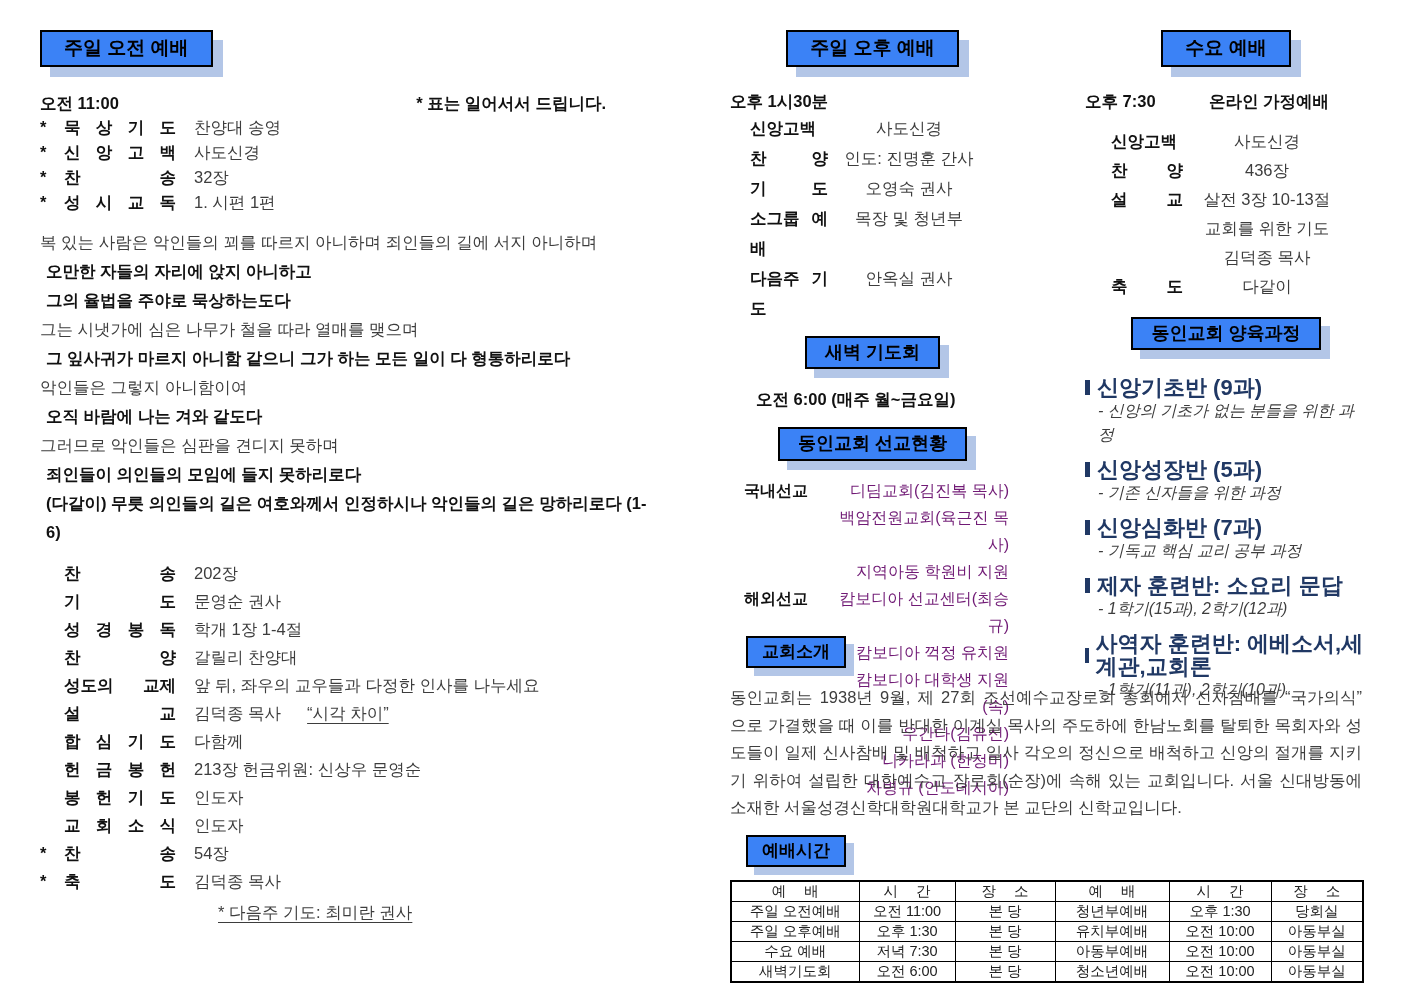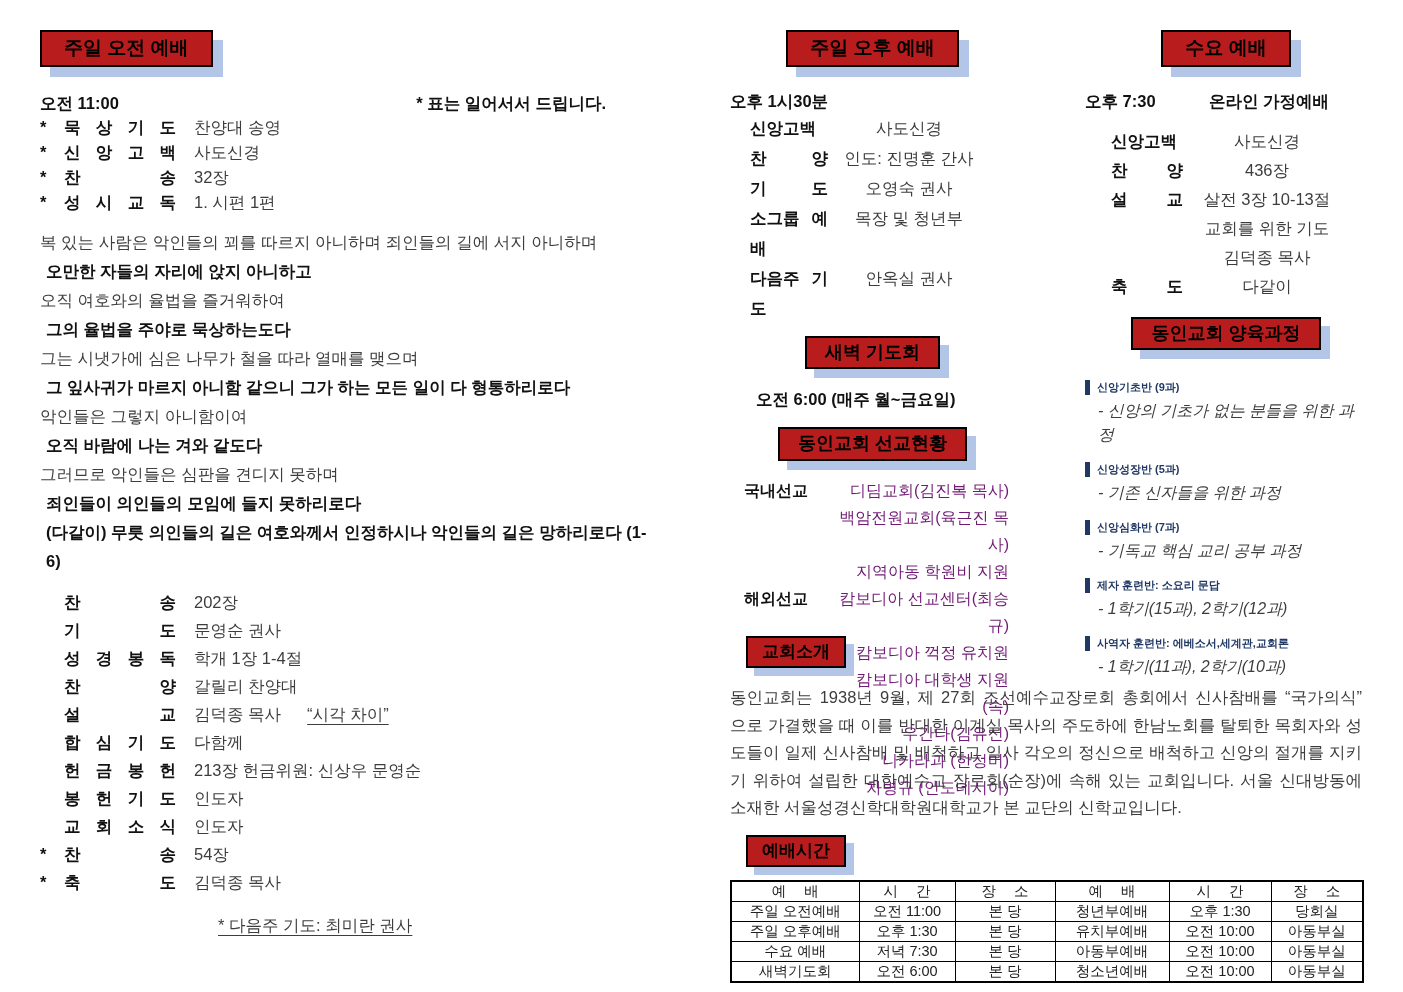--- a/index.html
+++ b/index.html
@@ -3,21 +3,21 @@
 <meta charset="utf-8">
 <style>
   :root { --shadow:#b3c6e7; --bar:#203864; }
   html,body { margin:0; padding:0; }
   body {
     width:1403px; height:992px; overflow:hidden; position:relative;
     background:#ffffff; color:#3d3d3d;
     font-family:"Liberation Sans", sans-serif;
   }
   .titlebox {
-    display:inline-block; border:2px solid #000; background:#b91c1c;
+    display:inline-block; border:2px solid #000; background:#3b82f6;
     font-weight:bold; color:#000; padding:5px 22px; font-size:19px;
     box-shadow:10px 10px 0 var(--shadow); line-height:1.2;
   }
   .titlebox.small { font-size:17px; padding:4px 14px; box-shadow:8px 8px 0 var(--shadow); }
   .titlebox.mid { font-size:18px; padding:4px 18px; box-shadow:9px 9px 0 var(--shadow); }
   .boxrow { display:flex; justify-content:center; }
   .boxrow.left { justify-content:flex-start; }
 
   
   .col-left  { position:absolute; left:40px;  top:30px; width:612px; }
@@ -29,21 +29,21 @@
   .time-row { display:flex; justify-content:space-between; margin-top:26px; font-weight:bold; color:#111; font-size:16.5px; padding-right:46px; }
   .witem { display:flex; align-items:baseline; line-height:25px; font-size:16.5px; }
   .witem .star { width:24px; color:#111; font-weight:bold; }
   .witem .lbl  { width:112px; font-weight:bold; color:#111; text-align:justify; text-align-last:justify; }
   .witem .val  { margin-left:18px; color:#3d3d3d;text-align:right; }
   .order .witem { line-height:28px; }
   .psalm { margin-top:13px; font-size:16.5px; line-height:29px; }
   .psalm .pl { color:#3d3d3d; }
   .psalm .pl.b { color:#111; font-weight:bold; padding-left:6px; }
   .order { margin-top:12px; }
-  .nextweek { margin-left:178px; margin-top:19px; font-size:16.5px; color:#3d3d3d; text-decoration:underline; text-underline-offset:4px; }
+  .nextweek { margin-left:178px; margin-top:7px; font-size:16.5px; color:#3d3d3d; text-decoration:underline; text-underline-offset:4px; }
   .sermon2 { margin-left:26px; color:#3d3d3d; text-decoration:underline; text-underline-offset:4px; }
 
   
   .mtime { margin-top:24px; font-weight:bold; color:#111; font-size:16.5px; display:flex; }
   .mrow { display:flex; align-items:baseline; font-size:16.5px; }
   .mrow .mlbl { margin-left:20px; width:78px; font-weight:bold; color:#111; text-align:justify; text-align-last:justify; }
   .mrow .mval { width:162px; text-align:center; color:#3d3d3d; }
   .mid-list .mrow { line-height:30px; }
   .dawn-time { margin-top:20px; margin-left:26px; font-weight:bold; color:#111; font-size:16.5px; }
 
@@ -56,21 +56,21 @@
   .wtime-row { display:flex; margin-top:24px; font-size:16.5px; font-weight:bold; color:#111; }
   .wtime-row .t { width:96px; }
   .wtime-row .s { width:176px; text-align:center; }
   .right-list { margin-top:14px; }
   .right-list .mrow { line-height:29px; }
   .right-list .mrow .mlbl { margin-left:26px; width:72px; }
   .right-list .mrow .mval { width:168px; }
 
   .edu { margin-top:26px; }
   .course { margin-bottom:11px; }
-  .course .ct { display:flex; align-items:center; font-weight:bold; color:var(--bar); font-size:11px; line-height:23px; }
+  .course .ct { display:flex; align-items:center; font-weight:bold; color:var(--bar); font-size:22px; line-height:23px; }
   .course .bar { display:inline-block; width:5px; height:15px; background:var(--bar); margin-right:7px; }
   .course .cd { margin-left:13px; color:#3d3d3d; font-size:16px; line-height:24px;font-style:italic; }
 
   
   .about-text { margin-top:16px; font-size:16.5px; line-height:27.5px; text-align:justify; color:#3d3d3d; }
   .sched-boxrow { margin-top:13px; }
   table.sched { border-collapse:collapse; margin-top:13px; width:632px; table-layout:fixed; }
   table.sched th, table.sched td {
     border:1.5px solid #000; text-align:center; font-size:14.5px; color:#222;
     padding:0; height:19px; line-height:19px; font-weight:normal; overflow:hidden; white-space:nowrap;
@@ -110,21 +110,20 @@
     <div class="witem">
       <span class="star">*</span>
       <span class="lbl">성 시 교 독</span>
       <span class="val">1. 시편 1편</span>
     </div>
   </div>
 
   <div class="psalm">
     <div class="pl">복 있는 사람은 악인들의 꾀를 따르지 아니하며 죄인들의 길에 서지 아니하며</div>
     <div class="pl b">오만한 자들의 자리에 앉지 아니하고</div>
-    <div class="pl">오직 여호와의 율법을 즐거워하여</div>
     <div class="pl b">그의 율법을 주야로 묵상하는도다</div>
     <div class="pl">그는 시냇가에 심은 나무가 철을 따라 열매를 맺으며</div>
     <div class="pl b">그 잎사귀가 마르지 아니함 같으니 그가 하는 모든 일이 다 형통하리로다</div>
     <div class="pl">악인들은 그렇지 아니함이여</div>
     <div class="pl b">오직 바람에 나는 겨와 같도다</div>
     <div class="pl">그러므로 악인들은 심판을 견디지 못하며</div>
     <div class="pl b">죄인들이 의인들의 모임에 들지 못하리로다</div>
     <div class="pl b">(다같이) 무릇 의인들의 길은 여호와께서 인정하시나 악인들의 길은 망하리로다 (1-6)</div>
   </div>
 
@@ -141,20 +140,25 @@
     </div>
     <div class="witem">
       <span class="star"></span>
       <span class="lbl">성 경 봉 독</span>
       <span class="val">학개 1장 1-4절</span>
     </div>
     <div class="witem">
       <span class="star"></span>
       <span class="lbl">찬 양</span>
       <span class="val">갈릴리 찬양대</span>
+    </div>
+    <div class="witem">
+      <span class="star"></span>
+      <span class="lbl">성도의 교제</span>
+      <span class="val">앞 뒤, 좌우의 교우들과 다정한 인사를 나누세요</span>
     </div>
     <div class="witem">
       <span class="star"></span>
       <span class="lbl">설 교</span>
       <span class="val">김덕종 목사</span>
       <span class="sermon2">“시각 차이”</span>
     </div>
     <div class="witem">
       <span class="star"></span>
       <span class="lbl">합 심 기 도</span>

